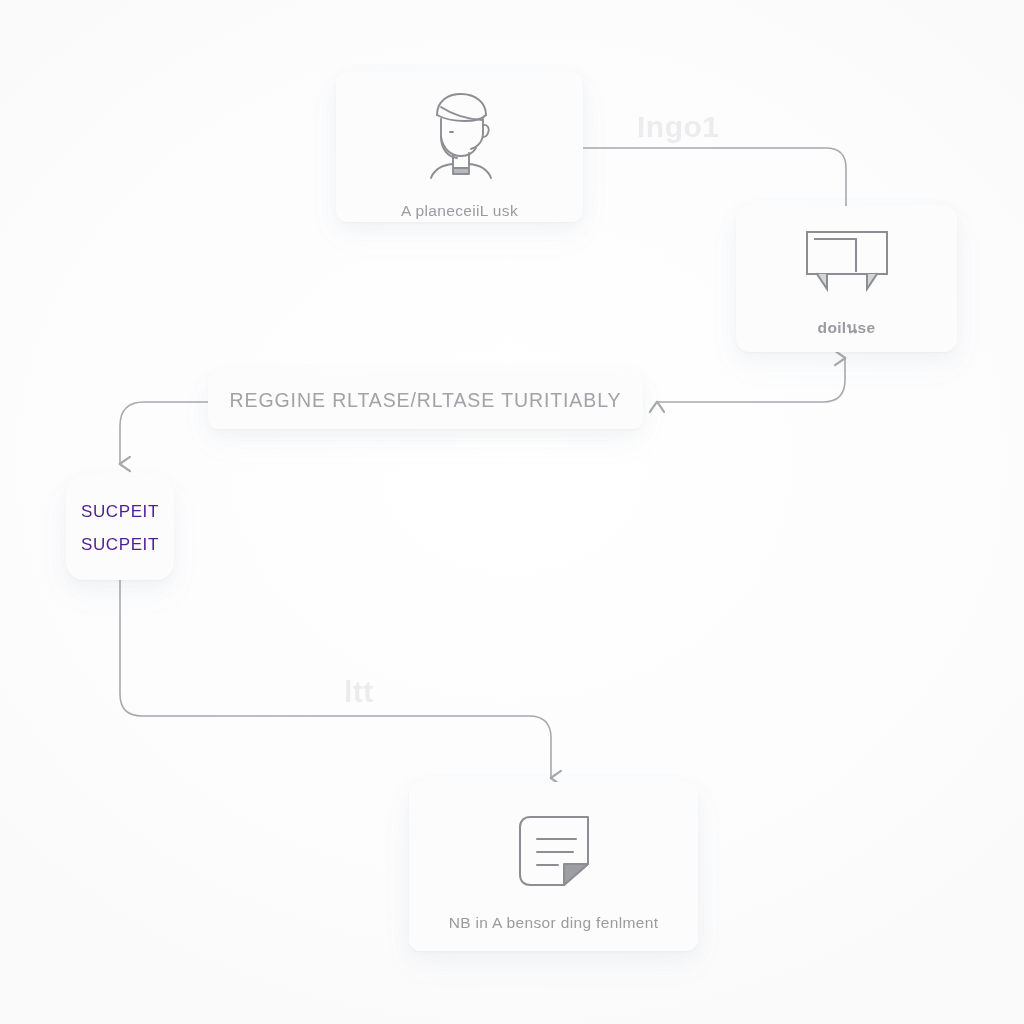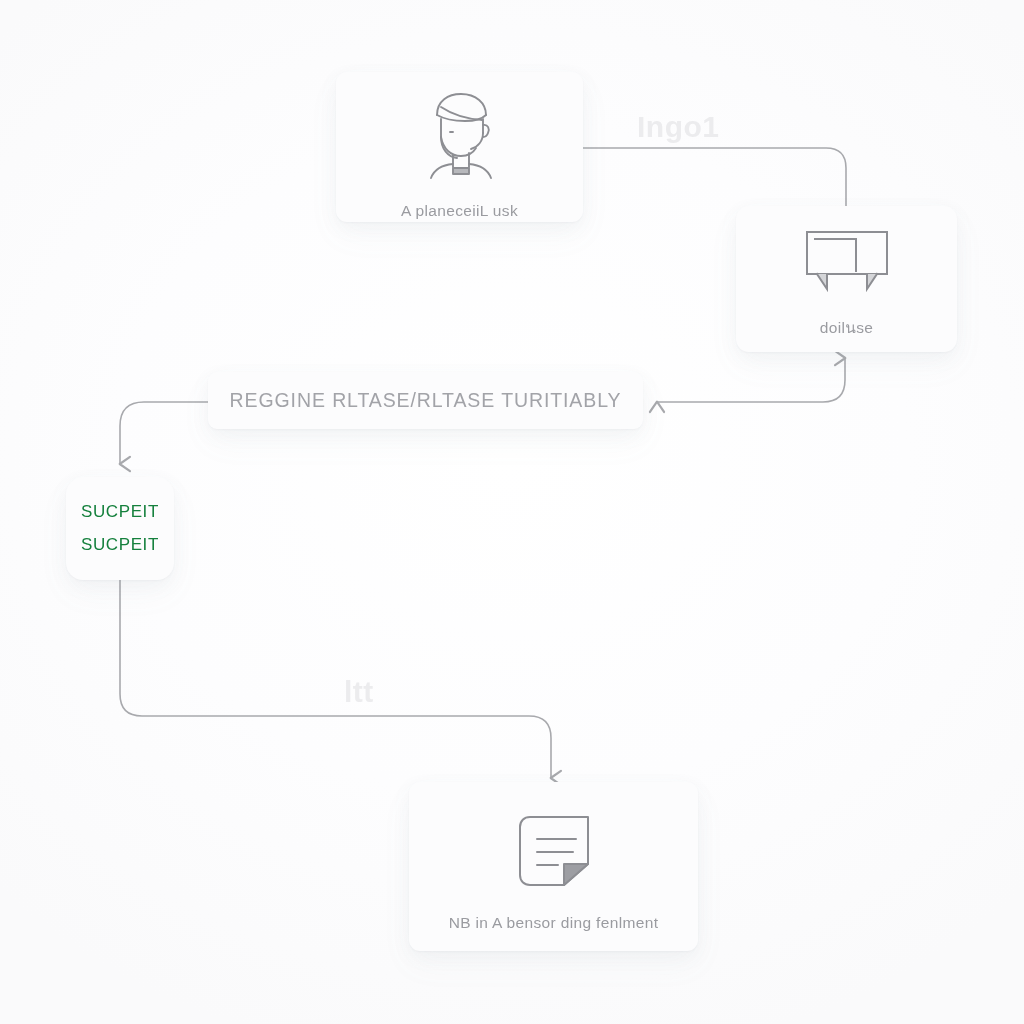--- a/index.html
+++ b/index.html
@@ -86,21 +86,21 @@
   #node-person .node-label { margin-top: 17px; }
 
   #node-display {
     left: 736px;
     top: 206px;
     width: 221px;
     height: 146px;
     border-radius: 13px;
   }
   #node-display .node-icon { margin-top: 12px; }
-  #node-display .node-label { margin-top: 23px; }
+  #node-display .node-label { margin-top: 23px; font-weight: bold; }
 
   #node-banner {
     left: 208px;
     top: 372px;
     width: 435px;
     height: 57px;
     border-radius: 9px;
     justify-content: center;
   }
   #node-banner .banner-text {
@@ -112,21 +112,21 @@
 
   #node-inquiry {
     left: 66px;
     top: 477px;
     width: 108px;
     height: 103px;
     border-radius: 17px;
     padding: 0 6px;
   }
   #node-inquiry .inq-line {
-    color: #15803d;
+    color: #4c1d95;
     font-size: 17px;
     letter-spacing: 0.6px;
     text-align: center;
     line-height: 1.9;
     white-space: nowrap;
   }
 
   #node-document {
     left: 409px;
     top: 782px;

